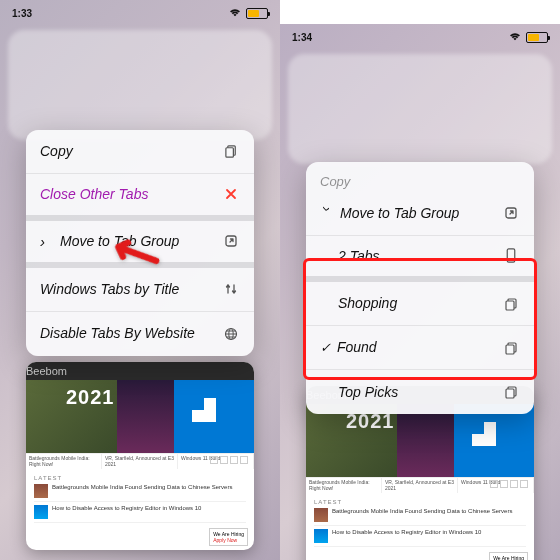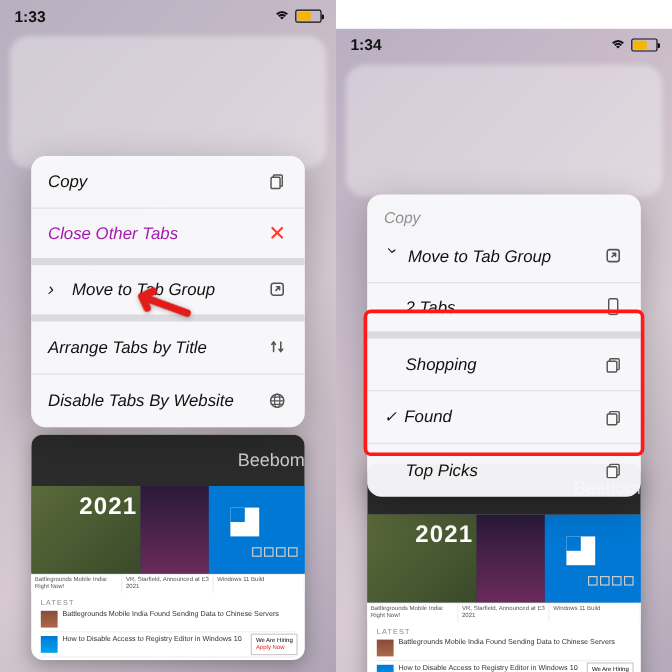--- a/index.html
+++ b/index.html
@@ -1,20 +1,20 @@
 <!DOCTYPE html>
 <html><head>
 <meta charset="utf-8">
 <style>
 * { margin: 0; padding: 0; box-sizing: border-box; font-family: -apple-system, BlinkMacSystemFont, "Segoe UI", sans-serif; }
 body { width: 560px; height: 560px; background: #fff; display: flex; }
 .phone { width: 280px; height: 560px; position: relative; background: linear-gradient(135deg, #b8b0c0 0%, #c4b8c6 30%, #d6cad0 60%, #b0a4b6 100%); overflow: hidden; }
 .phone.right { background: linear-gradient(135deg, #baaec2 0%, #c8bac8 30%, #d8ccd2 60%, #b2a6b8 100%); margin-top: 24px; }
 .statusbar { position: absolute; top: 0; left: 0; right: 0; height: 26px; display: flex; align-items: center; justify-content: space-between; padding: 0 12px; z-index: 20; }
-.time { font-size: 13px; font-weight: 600; color: #111; }
+.time { font-size: 10px; font-weight: 600; color: #111; }
 .icons { display: flex; align-items: center; gap: 4px; }
 .wifi { width: 14px; height: 10px; }
 .battery { width: 22px; height: 11px; border: 1px solid #111; border-radius: 2px; position: relative; }
 .battery::after { content:""; position:absolute; right:-3px; top:3px; width:2px; height:4px; background:#111; border-radius:0 1px 1px 0; }
 .batt-fill { position:absolute; left:1px; top:1px; bottom:1px; width: 55%; background:#f7b500; border-radius:1px; }
 
 .blur-bg { position: absolute; top: 30px; left: 8px; right: 8px; height: 110px; background: rgba(255,255,255,0.35); border-radius: 16px; filter: blur(2px); display:flex; flex-direction:column; }
 .blur-bg.b2 { top: 30px; }
 
 .menu { position: absolute; left: 26px; right: 26px; top: 130px; background: rgba(248,248,250,0.97); border-radius: 12px; box-shadow: 0 8px 30px rgba(0,0,0,0.25); overflow:hidden; z-index:10; }
@@ -26,21 +26,21 @@
 .menu-item .chev-left { width:14px; display:flex; align-items:center; margin-right:6px; font-size:15px; color:#111; }
 .thick-sep { border-bottom: 6px solid rgba(200,200,204,0.6) !important; }
 
 .menu-right { top:138px; }
 .highlight-box { position:absolute; left:23px; right:23px; top:234px; height: 122px; border:3px solid #ff1a1a; border-radius:6px; z-index:12; pointer-events:none; }
 
 .arrow { position:absolute; left:115px; top:232px; z-index:15; transform: rotate(-25deg); }
 .arrow svg { filter: drop-shadow(0 1px 2px rgba(0,0,0,0.3)); }
 
 .tab-card { position:absolute; left: 26px; right: 26px; top: 362px; height: 188px; background:#fff; border-radius:10px; box-shadow: 0 4px 16px rgba(0,0,0,0.3); overflow:hidden; z-index:8; }
-.tab-header { background:#2b2b2b; color:#ccc; font-size:15px; text-align:right; padding:13px 0; }
+.tab-header { background:#2b2b2b; color:#ccc; font-size:11px; text-align:left; padding:3px 0; }
 .tab-hero { height:73px; background: linear-gradient(90deg,#3a5a3a 0%,#2a3a5a 30%,#1a1a3a 60%,#0068d6 100%); position:relative; display:flex; }
 .hero-left { width:40%; background:linear-gradient(135deg,#5a6a3a,#3a4a2a); position:relative;}
 .hero-mid { width:25%; background:linear-gradient(#2a1a3a,#6a2a5a); }
 .hero-right { width:35%; background:#0078d4; position:relative; }
 .hero-right::after{content:"";position:absolute;top:18px;left:18px;width:24px;height:24px;background:#fff;}
 .hero-right::before{content:"";position:absolute;top:18px;left:18px;width:12px;height:12px;background:#0078d4;z-index:2;}
 .year-txt { position:absolute; top:6px; left:40px; font-size:20px; font-weight:700; color:#fff; letter-spacing:1px;}
 .mini-row { height:16px; background:#fff; border-top:1px solid #eee; display:flex; font-size:5px; color:#555; }
 .mini-row > div { flex:1; border-right:1px solid #eee; padding:2px 3px; line-height:1.1; overflow:hidden;}
 .tab-body { padding: 6px 8px; font-size:6px; color:#333; }
@@ -97,21 +97,21 @@
       <span class="chev-left">›</span>
       <span class="label">Move to Tab Group</span>
       <span class="icon-slot">
           <svg width="14" height="14" viewBox="0 0 14 14">
             <rect x="2" y="2" width="10" height="10" rx="2" fill="none" stroke="#555" stroke-width="1.3"></rect>
             <path d="M6 8 L9 5 M9 5 L6.5 5 M9 5 L9 7.5" stroke="#555" stroke-width="1.3" fill="none" stroke-linecap="round"></path>
           </svg>
         </span>
     </div>
     <div class="menu-item">
-      <span class="label">Arrange Tabs by Title</span>
+      <span class="label">Windows Tabs by Title</span>
       <span class="icon-slot">
           <svg width="14" height="14" viewBox="0 0 14 14">
             <path d="M4 3 L4 11 M4 3 L2.5 5 M4 3 L5.5 5 M10 11 L10 3 M10 11 L8.5 9 M10 11 L11.5 9" stroke="#555" stroke-width="1.3" fill="none" stroke-linecap="round"></path>
           </svg>
         </span>
     </div>
     <div class="menu-item">
       <span class="label">Disable Tabs By Website</span>
       <span class="icon-slot">
           <svg width="14" height="14" viewBox="0 0 14 14">

